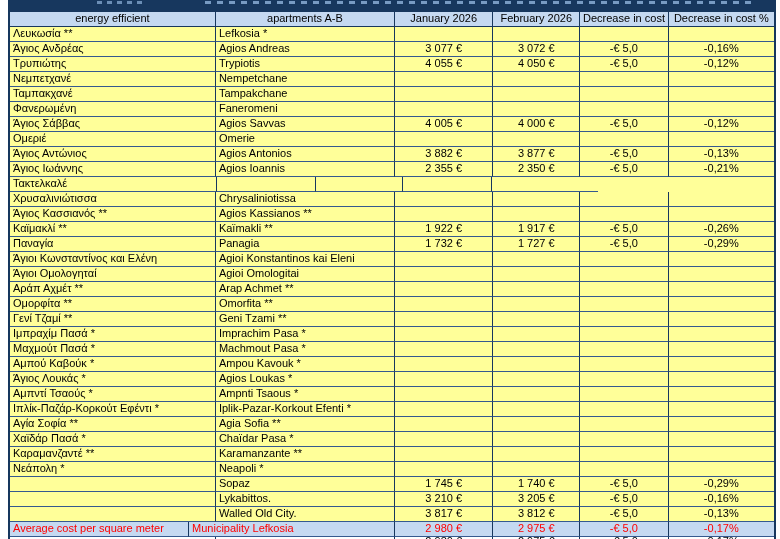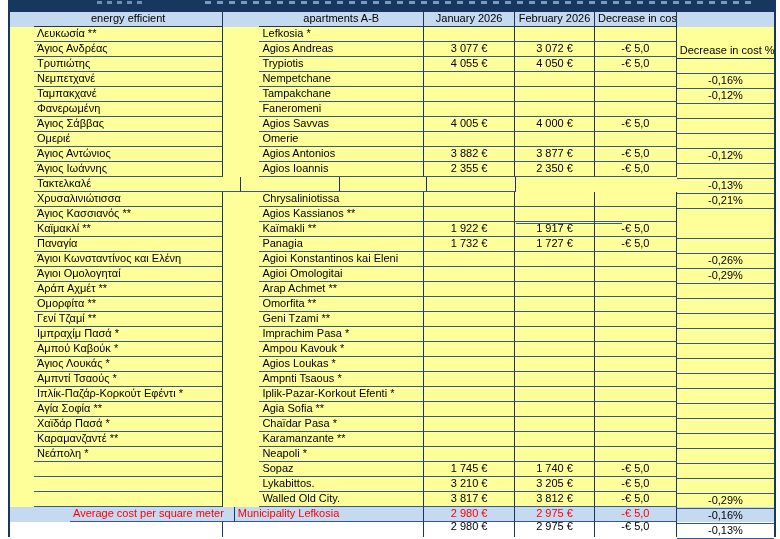--- a/index.html
+++ b/index.html
@@ -22,40 +22,40 @@
   .titlebar::before{
     content:"";position:absolute;left:88px;top:1px;height:3px;width:46px;
     background:repeating-linear-gradient(90deg,#8fb3dc 0 5px,transparent 5px 10px);
     opacity:.7;
   }
   .tbl{
     border-left:2px solid var(--grid,#17375E);
     border-right:2px solid var(--grid,#17375E);
     border-top:1px solid var(--grid,#17375E);
   }
-  .row{display:flex;height:15px;background:var(--data-bg,#FFFF99);padding-left:24px;}
+  .row{display:flex;height:15px;background:var(--data-bg,#FFFF99);}
   .row.header{height:15px;background:var(--header-bg,#C5D9F1);}
   .row.summary{background:var(--summary-bg,#C5D9F1);color:var(--summary-text,#FF0000);}
   .row.clipped{background:#ffffff;}
   .row.clipped .c{line-height:8px;border-bottom:none;}
   .c{
     box-sizing:border-box;height:100%;
     border-right:1px solid var(--grid,#17375E);
     border-bottom:1px solid #35598f;
     font-size:11px;line-height:13px;
     padding:0 3px;white-space:nowrap;overflow:hidden;
   }
   .c:last-child{border-right:none;}
   .row.header .c{border-bottom:1px solid var(--grid,#17375E);text-align:center;}
   .c1{width:207px;}
-  .c2{width:180px;margin-left:36px;}
+  .c2{width:180px;}
   .c3{width:99px;}
   .c4{width:87px;}
   .c5{width:89px;}
-  .c6{width:106px;margin-top:32px;}
+  .c6{width:106px;}
   .num{text-align:center;}
 </style>
 </head>
 <body>
 
 <div class="sheet">
   <div class="titlebar"></div>
   <div class="tbl">
     <div class="row header">
       <div class="c c1">energy efficient</div>
@@ -227,20 +227,28 @@
         </div>
         <div class="row">
           <div class="c c1">Ιμπραχίμ Πασά *</div>
           <div class="c c2">Imprachim Pasa *</div>
           <div class="c c3 num"></div>
           <div class="c c4 num"></div>
           <div class="c c5 num"></div>
           <div class="c c6 num"></div>
         </div>
         <div class="row">
+          <div class="c c1">Μαχμούτ Πασά *</div>
+          <div class="c c2">Machmout Pasa *</div>
+          <div class="c c3 num"></div>
+          <div class="c c4 num"></div>
+          <div class="c c5 num"></div>
+          <div class="c c6 num"></div>
+        </div>
+        <div class="row">
           <div class="c c1">Αμπού Καβούκ *</div>
           <div class="c c2">Ampou Kavouk *</div>
           <div class="c c3 num"></div>
           <div class="c c4 num"></div>
           <div class="c c5 num"></div>
           <div class="c c6 num"></div>
         </div>
         <div class="row">
           <div class="c c1">Άγιος Λουκάς *</div>
           <div class="c c2">Agios Loukas *</div>

